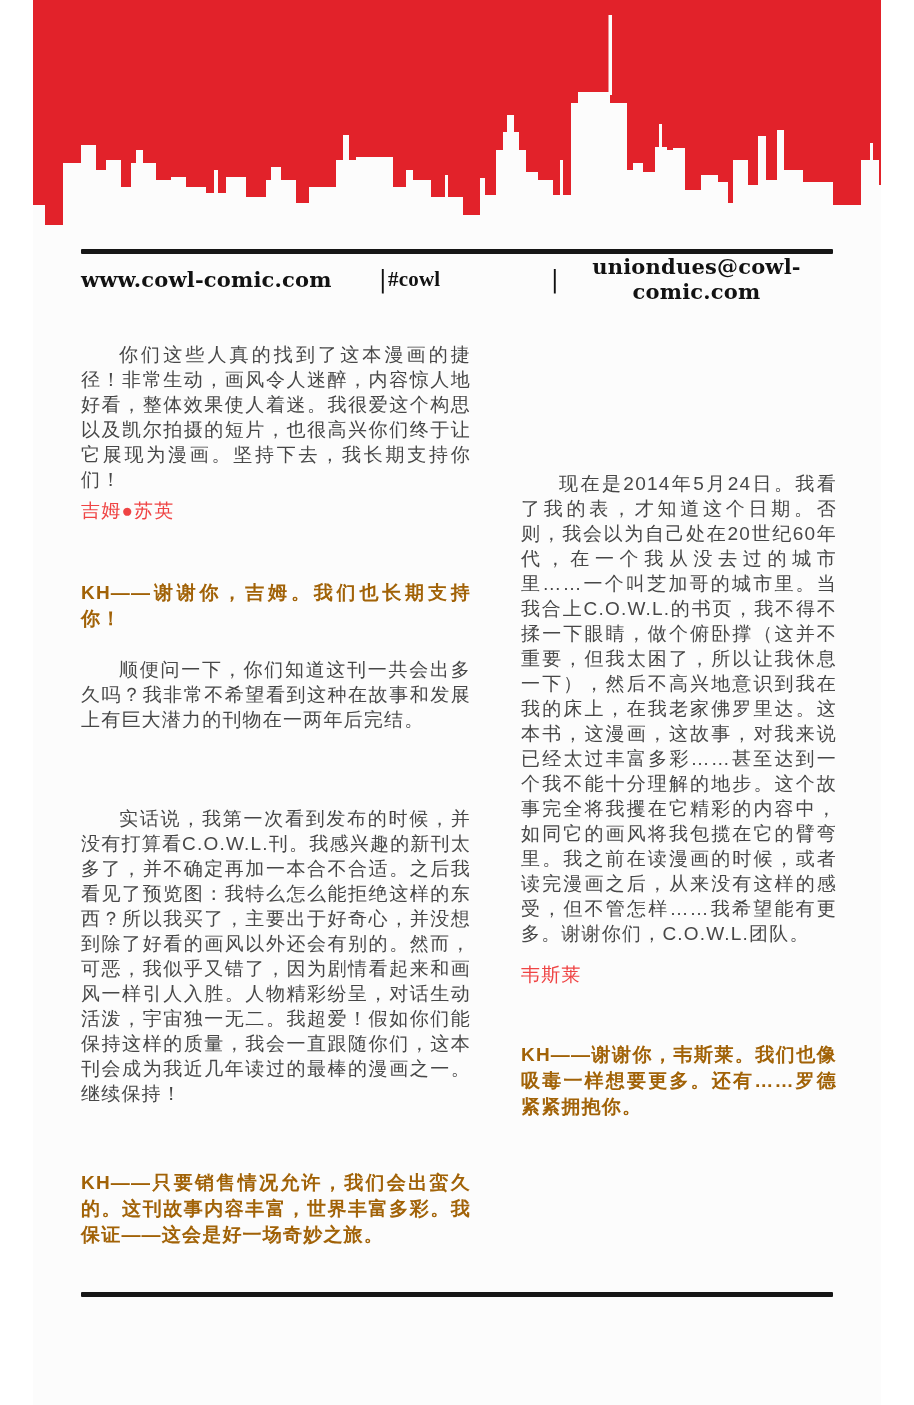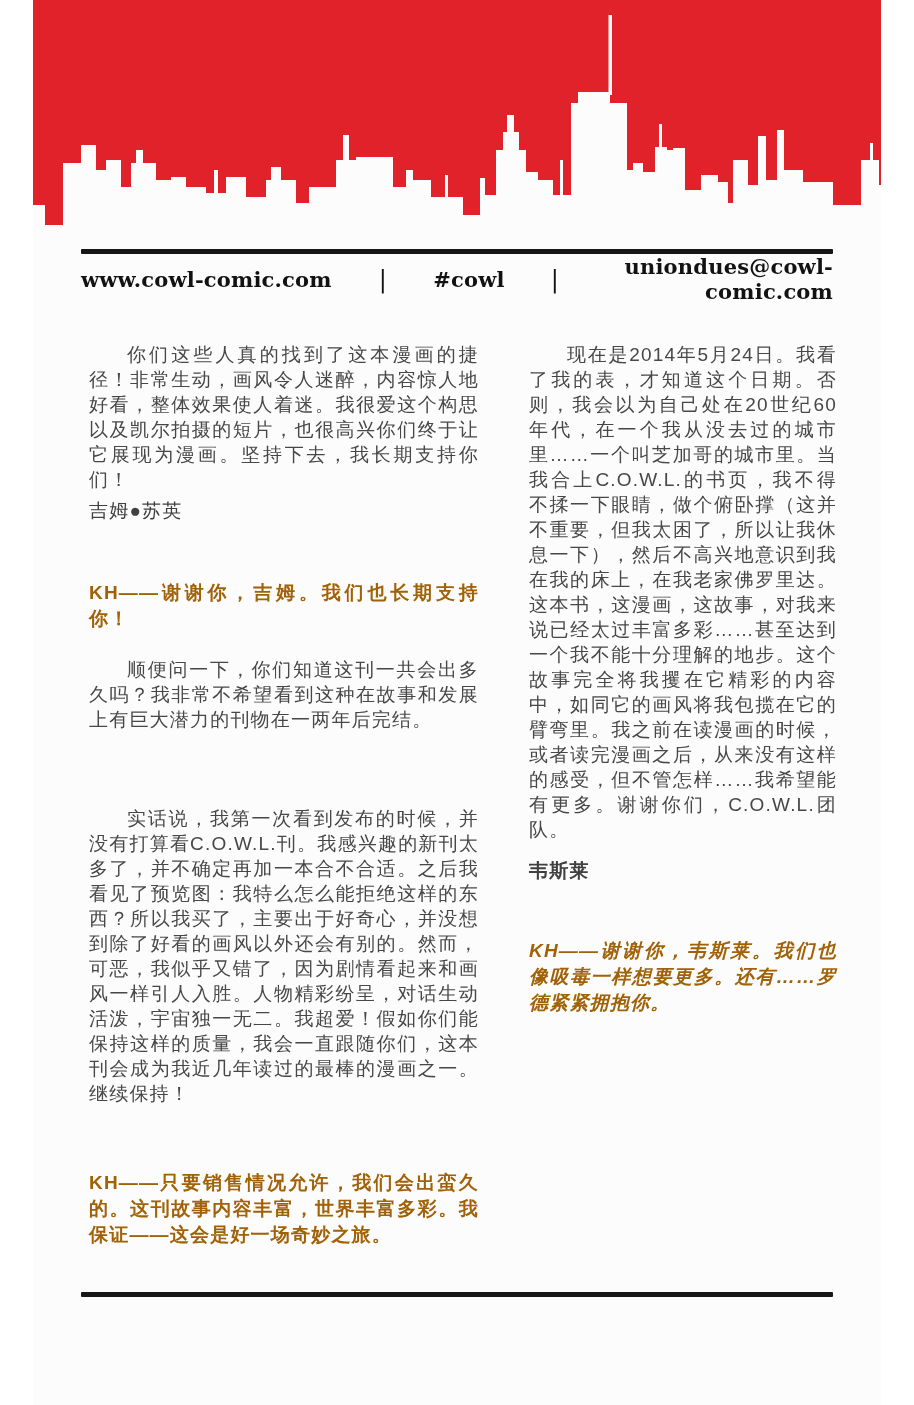--- a/index.html
+++ b/index.html
@@ -27,59 +27,58 @@
     margin:0 48px;
     height:42px;
     font-family:"DejaVu Serif","Liberation Serif",serif;
     font-weight:700;
     font-size:21px;
     color:#121212;
     letter-spacing:0.2px;
   }
   .header-row .site{text-align:left;}
   .header-row .bar{text-align:center;font-weight:400;font-size:24px;color:#101010;}
-  .header-row .tag{text-align:center;}
-  .header-row .email{text-align:right;}
+  .header-row .tag{text-align:left;font-family:Liberation Serif, serif;}
+  .header-row .email{text-align:center;}
   
   .content{
     display:flex;
-    align-items:flex-start;
+    align-items:center;
     padding:46px 44px 0 48px;
-    margin-left:8px;
   }
   .col-left{width:390px;}
   .col-right{flex:1;margin-left:32px;}
   .vdivider{width:2px;background:#cd3038;margin-left:16px;}
   p{margin:0;}
   .letter{
     font-size:19px;
     line-height:25px;
     letter-spacing:1.2px;
     color:#474747;
     text-align:justify;
     text-indent:2em;
   }
   .sig{
     font-size:19px;
     letter-spacing:1.2px;
-    color:#404040;
+    color:#ef4444;
   }
   .reply{
     font-size:19px;
     line-height:26px;
     letter-spacing:1.2px;
     font-weight:700;
     color:#a16207;
     text-align:justify;
   }
   .mt-6{margin-top:6px;}
-  .mt-16{margin-top:16px;font-weight:bold;}
+  .mt-16{margin-top:16px;}
   .mt-24{margin-top:24px;}
   .mt-25{margin-top:25px;}
-  .mt-54{margin-top:54px;font-style:italic;}
+  .mt-54{margin-top:54px;}
   .mt-56{margin-top:56px;}
   .mt-64{margin-top:64px;}
   .mt-74{margin-top:74px;}
   .mt-104{margin-top:104px;}
 </style>
 </head>
 <body>
 
 <div class="page">
 

